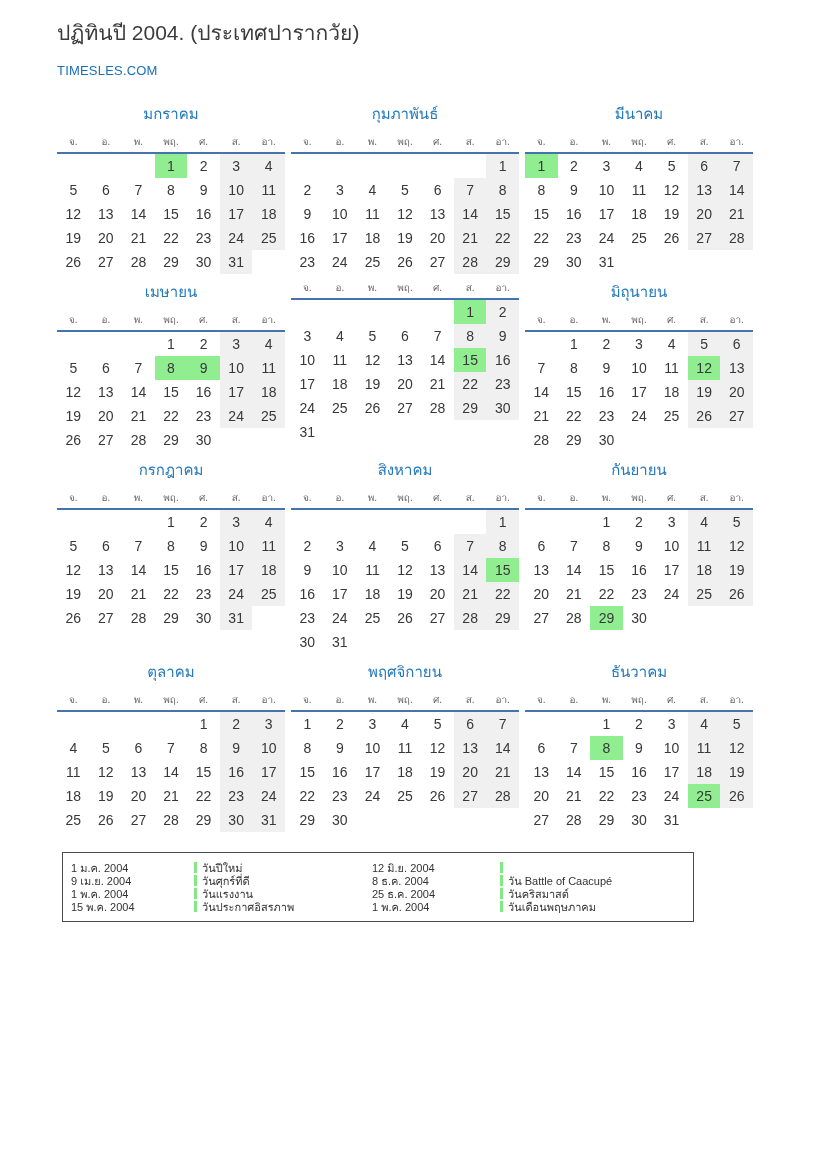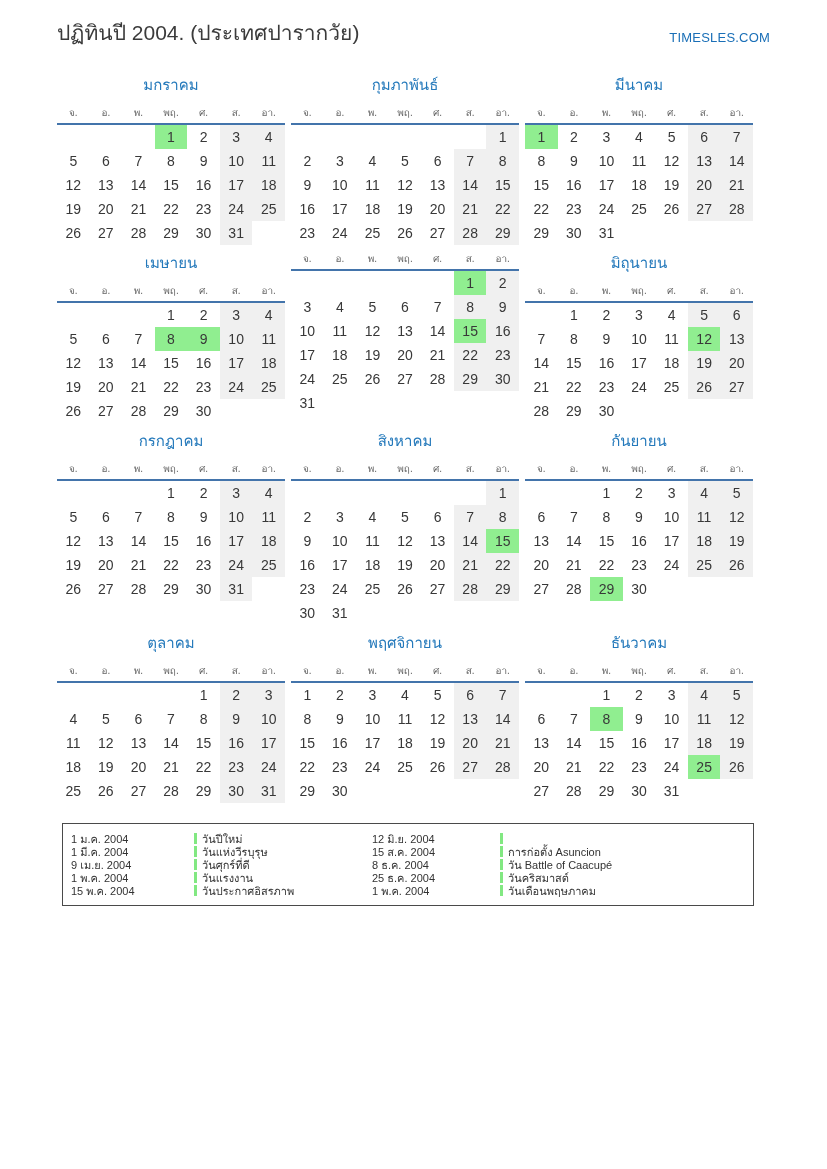--- a/index.html
+++ b/index.html
@@ -4,21 +4,21 @@
 <style>
   * { margin:0; padding:0; box-sizing:border-box; }
   html,body { background:#ffffff; }
   body {
     width:827px; height:1169px;
     font-family:"Liberation Sans","DejaVu Sans",sans-serif;
     color:#3b3b3b;
     position:relative;
     overflow:hidden;
   }
-  .header { display:flex; justify-content:space-between; align-items:flex-start; padding:16px 57px 0 57px; }
+  .header { display:flex; justify-content:space-between; align-items:flex-start; padding:16px 57px 0 57px;flex-direction:column; }
   .page-title { font-size:21px; color:#3b3b3b; }
   .brand { font-size:13px; color:#1a6fb7; margin-top:14px; letter-spacing:.2px; text-decoration:none; cursor:pointer; }
   .calendar-grid {
     margin:24px 0 0 57px; width:704px;
     display:grid; grid-template-columns:repeat(3,228px);
     column-gap:10px; row-gap:22px;
     align-items:start;
     gap:6px;
   }
   .month {}
@@ -26,21 +26,21 @@
   .weekdays {
     display:grid; grid-template-columns:repeat(7,1fr);
     border-bottom:2px solid #4374ab; padding-bottom:3px;
   }
   .wd { text-align:center; font-size:10px; color:#666; }
   .days { display:grid; grid-template-columns:repeat(7,1fr); }
   .day { height:24px; line-height:24px; text-align:center; font-size:14px; color:#383838; }
   .day.weekend { background:#f0f0f0; }
   .day.holiday { background:#90ee90; }
   .legend {
-    margin:20px 0 0 62px; width:692px;
+    margin:20px 0 0 62px; width:632px;
     border:1px solid #4a4a4a;
     padding:8px 12px 8px 0;
     font-size:11px; color:#333;
   }
   .legend-row { display:flex; align-items:center; height:13px; }
   .l-date1 { margin-left:8px; width:123px; }
   .l-bar { width:3px; height:11px; background:#82e882; margin-right:5px; flex:none; }
   .l-name1 { width:170px; }
   .l-date2 { width:128px; }
   .l-name2 { flex:1; }
@@ -626,28 +626,20 @@
 
 <div class="legend">
     <div class="legend-row">
       <span class="l-date1">1 ม.ค. 2004</span>
       <span class="l-bar"></span>
       <span class="l-name1">วันปีใหม่</span>
       <span class="l-date2">12 มิ.ย. 2004</span>
       <span class="l-bar"></span>
     </div>
     <div class="legend-row">
-      <span class="l-date1">1 มี.ค. 2004</span>
-      <span class="l-bar"></span>
-      <span class="l-name1">วันแห่งวีรบุรุษ</span>
-      <span class="l-date2">15 ส.ค. 2004</span>
-      <span class="l-bar"></span>
-      <span class="l-name2">การก่อตั้ง Asuncion</span>
-    </div>
-    <div class="legend-row">
       <span class="l-date1">9 เม.ย. 2004</span>
       <span class="l-bar"></span>
       <span class="l-name1">วันศุกร์ที่ดี</span>
       <span class="l-date2">8 ธ.ค. 2004</span>
       <span class="l-bar"></span>
       <span class="l-name2">วัน Battle of Caacupé</span>
     </div>
     <div class="legend-row">
       <span class="l-date1">1 พ.ค. 2004</span>
       <span class="l-bar"></span>

